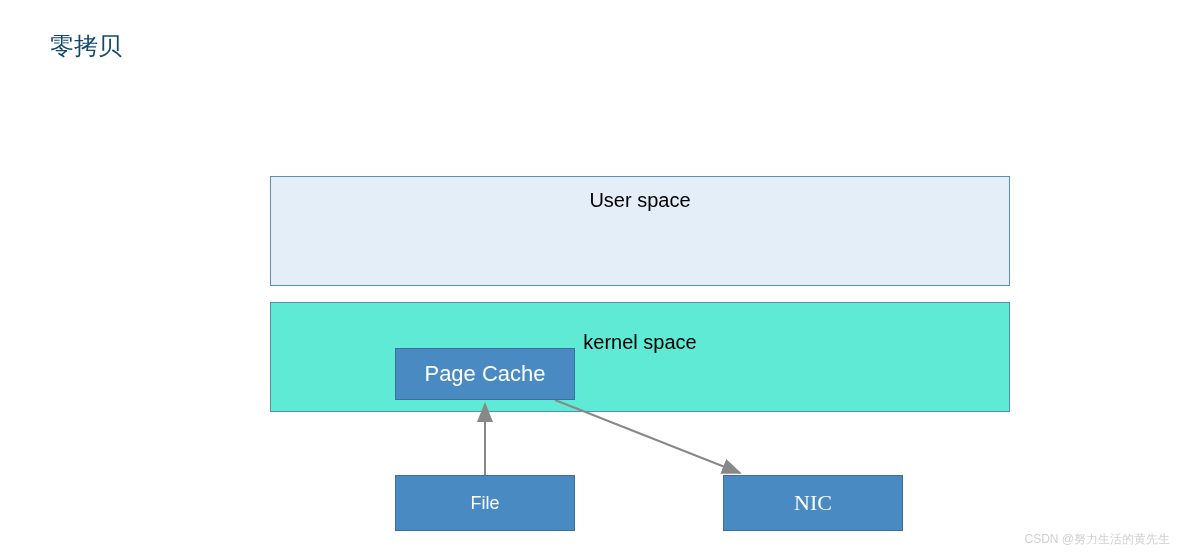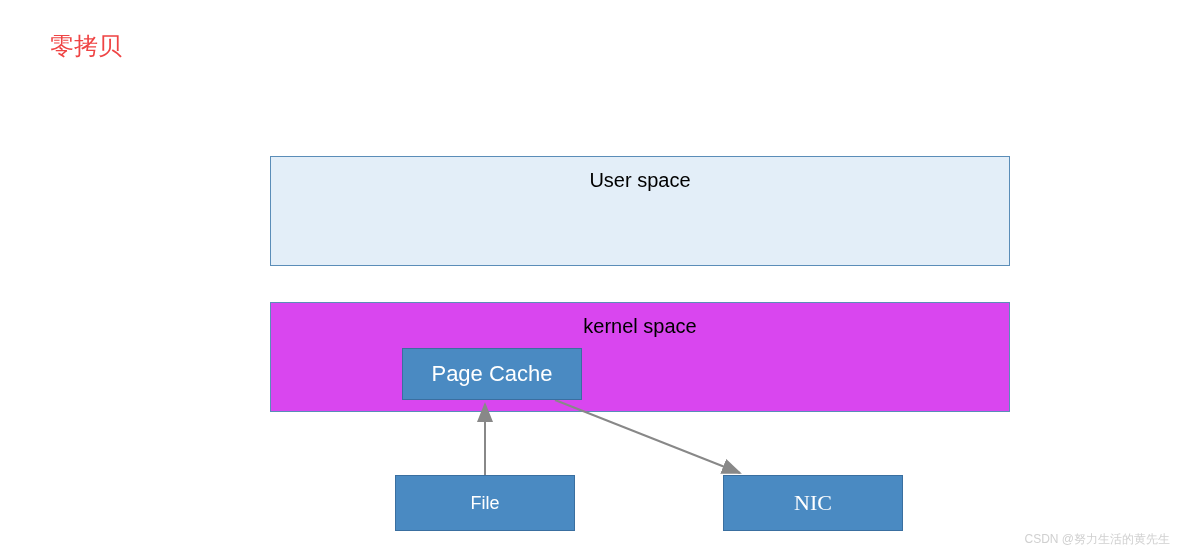--- a/index.html
+++ b/index.html
@@ -8,63 +8,62 @@
       height: 556px;
       background: #ffffff;
       font-family: Arial, "Microsoft YaHei", sans-serif;
       position: relative;
     }
     .title {
       position: absolute;
       top: 30px;
       left: 50px;
       font-size: 24px;
-      color: #ef4444;
+      color: #0c4a6e;
     }
     .user-space-box {
       position: absolute;
-      top: 156px;
+      top: 176px;
       left: 270px;
       width: 740px;
       height: 110px;
       background: #e3eef8;
       border: 1px solid #5a8db8;
       text-align: center;
       padding-top: 12px;
       font-size: 20px;
       color: #000;
     }
     .kernel-space-box {
       position: absolute;
       top: 302px;
       left: 270px;
       width: 740px;
       height: 110px;
-      background: #d946ef;
+      background: #5eead4;
       border: 1px solid #5a8db8;
       text-align: center;
-      padding-top: 12px;
+      padding-top: 28px;
       font-size: 20px;
       color: #000;
     }
     .page-cache {
       position: absolute;
       top: 348px;
       left: 395px;
       width: 180px;
       height: 52px;
       background: #4a8ac2;
       border: 1px solid #3a6fa0;
       display: flex;
       align-items: center;
       justify-content: center;
       font-size: 22px;
       color: #fff;
       z-index: 2;
-      margin-left: 7px;
     }
     .file-box {
       position: absolute;
       top: 475px;
       left: 395px;
       width: 180px;
       height: 56px;
       background: #4a8ac2;
       border: 1px solid #3a6fa0;
       display: flex;

